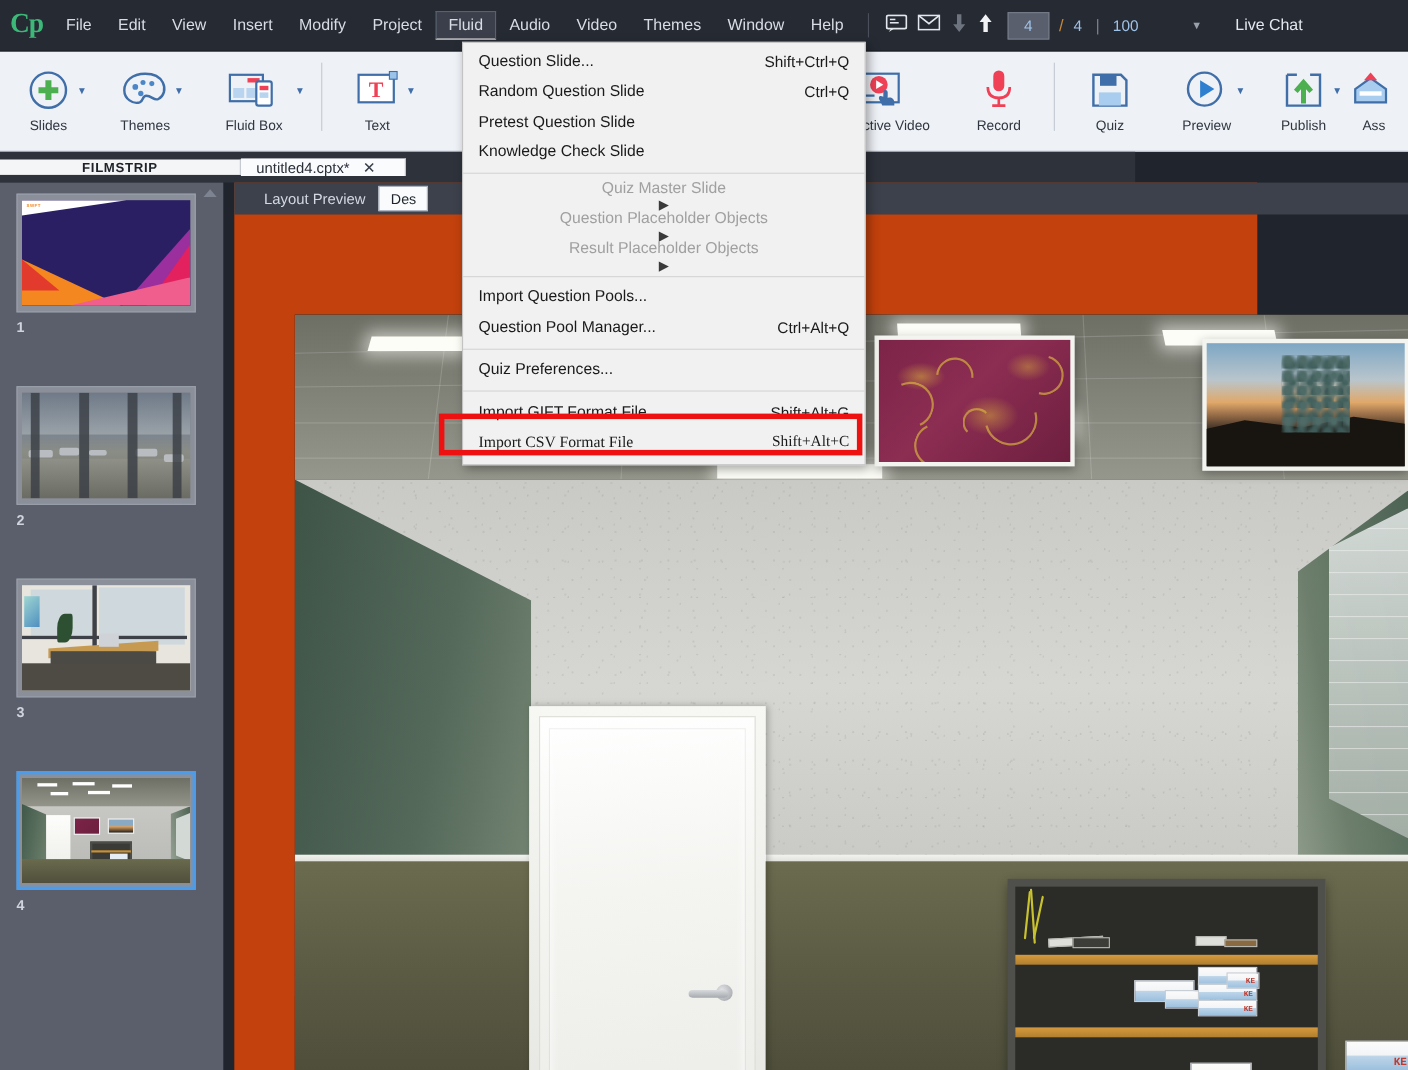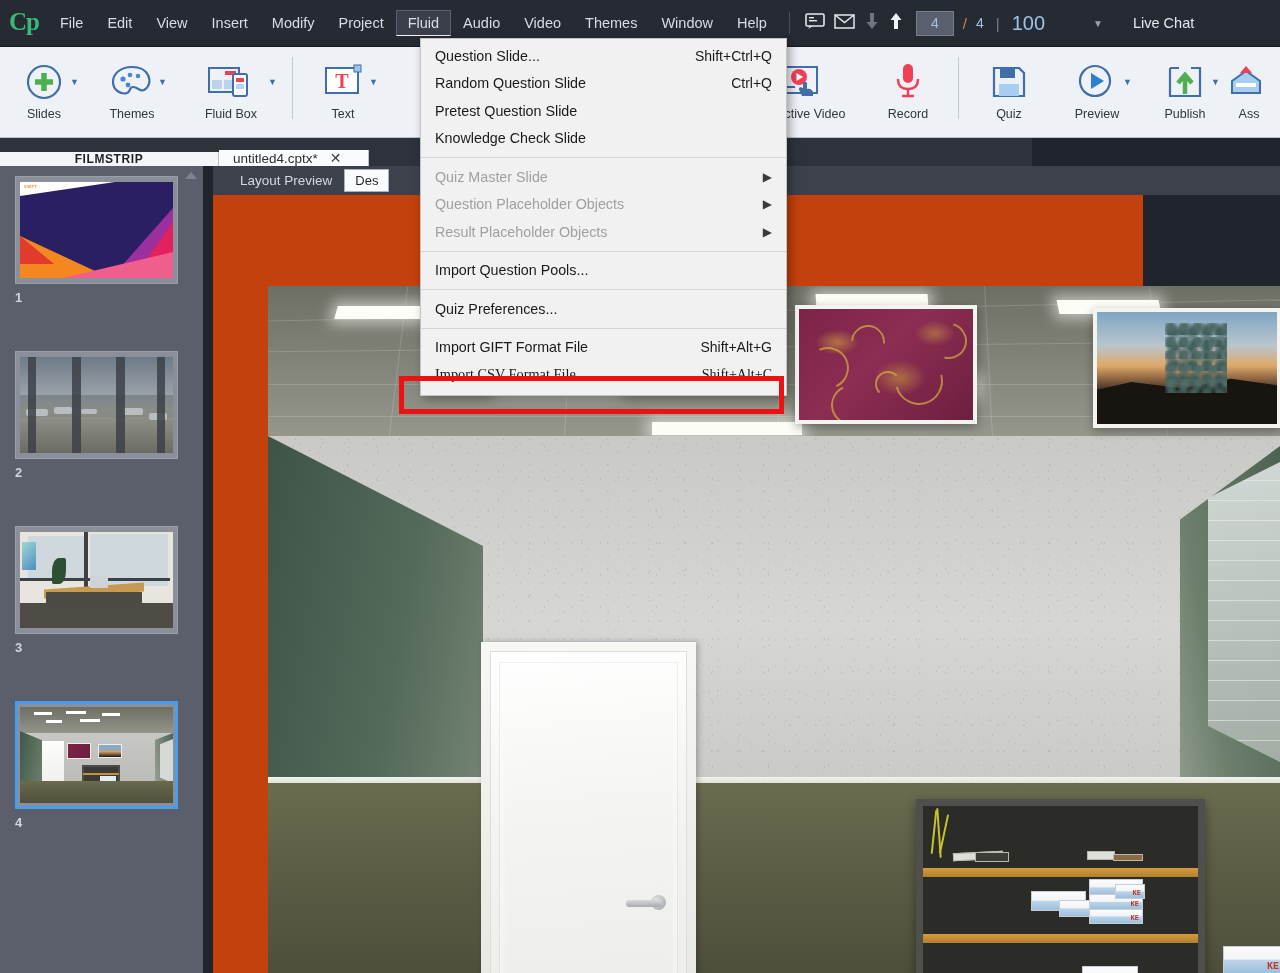--- a/index.html
+++ b/index.html
@@ -35,21 +35,21 @@
   .arrow-dim { color: #6e747f; }
   .arrow-lit { color: #f0f2f6; }
   .slide-num-box {
     width: 38px; height: 25px; background: #595f6d; border: 1px solid #777d8a;
     color: #9fc3e8; font-size: 14px; display: flex; align-items: center;
     justify-content: center; margin-left: 8px;
   }
   .slash { color: #c98a3a; font-size: 15px; margin: 0 9px; }
   .total-num { color: #9fc3e8; font-size: 14px; }
   .vbar { color: #777d8a; margin: 0 12px; font-size: 15px; }
-  .zoom-val { color: #9fc3e8; font-size: 20px; }
+  .zoom-val { color: #9fc3e8; font-size: 14px; }
   .zoom-caret { color: #9aa0ab; margin-left: 48px; font-size: 10px; }
   .live-chat { color: #e4e8ee; font-size: 14.5px; margin-left: 30px; }
 
   
   .ribbon {
     position: absolute; left: 0; top: 47px; width: 1280px; height: 91px;
     background: #eef1f6; border-bottom: 1px solid #b9c0cc;
     display: flex; align-items: flex-start; padding-top: 6px;
   }
   .tool {
@@ -59,21 +59,21 @@
   }
   .tool.wide { width: 110px; }
   .tool-icon { height: 46px; display: flex; align-items: center; justify-content: center; }
   .tool-label { font-size: 12.5px; color: #2f3640; margin-top: 2px; white-space: nowrap; }
   .tool-caret { position: absolute; right: 9px; top: 24px; font-size: 9px; color: #3f6ea8; }
   .rb-sep { width: 1px; height: 62px; background: #c3c9d4; margin: 4px 6px 0 6px; }
 
   
   .panel-tabs {
     position: absolute; left: 0; top: 138px; width: 1032px; height: 28px;
-    background: #2e323b; display: flex; align-items: flex-end;
+    background: #2e323b; display: flex; align-items: center;
   }
   .tab-filmstrip {
     width: 219px; background: #f4f5f7; color: #1e2228; font-size: 12px;
     font-weight: bold; letter-spacing: 0.6px; display: flex;
     align-items: center; justify-content: center; border-right: 1px solid #bcc2cd;
   }
   .tab-doc {
     min-width: 150px; background: #fafbfc; display: flex; align-items: center;
     padding: 0 10px 0 14px; gap: 12px; border-right: 1px solid #bcc2cd;
   }
@@ -280,21 +280,21 @@
   .dropdown {
     position: absolute; left: 420px; top: 38px; width: 367px;
     background: #f1f1f1; border: 1px solid #c3c3c3;
     box-shadow: 3px 3px 9px rgba(0,0,0,0.35); z-index: 70;
     padding: 3px 0 6px 0;
   }
   .dd-item {
     display: flex; align-items: center; height: 27.5px; padding: 0 14px 0 14px;
     font-size: 14.3px; color: #1a1a1a; cursor: pointer; position: relative;
   }
-  .dd-item.disabled { color: #a0a0a0; cursor: default; }
+  .dd-item.disabled { color: #a0a0a0; cursor: default; flex-direction: column; }
   .dd-label { flex: 1; white-space: nowrap; }
   .dd-short { color: #1a1a1a; font-size: 14px; white-space: nowrap; }
   .dd-sub { font-size: 12px; color: #3a3a3a; }
   .dd-sep { height: 1px; background: #d4d4d4; margin: 5px 0; }
   .dd-highlight {
     position: absolute; left: 0; top: 0; width: 367px; height: 36px;
     border: 5px solid #ee1111; z-index: 80; pointer-events: none;
   }
 </style>
 </head>
@@ -727,20 +727,24 @@
       <span class="dd-label">Result Placeholder Objects</span>
       <span class="dd-sub">▶</span>
     </div>
 
     <div class="dd-sep"></div>
 
     <div class="dd-item">
       <span class="dd-label">Import Question Pools...</span>
       <span class="dd-short"></span>
     </div>
+    <div class="dd-item">
+      <span class="dd-label">Question Pool Manager...</span>
+      <span class="dd-short">Ctrl+Alt+Q</span>
+    </div>
 
     <div class="dd-sep"></div>
 
     <div class="dd-item">
       <span class="dd-label">Quiz Preferences...</span>
       <span class="dd-short"></span>
     </div>
 
     <div class="dd-sep"></div>
 

